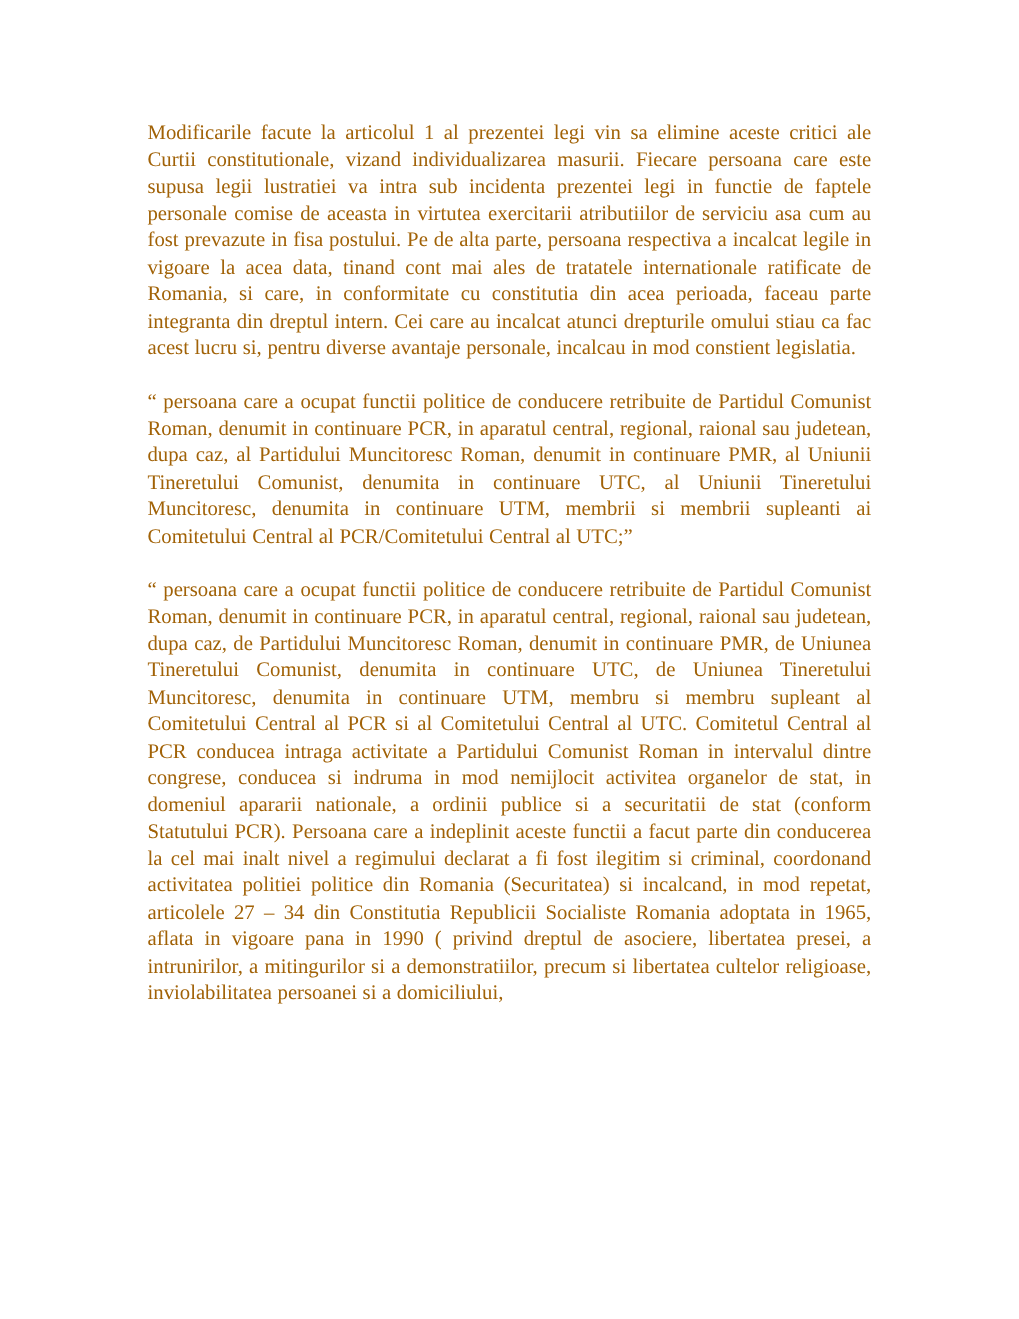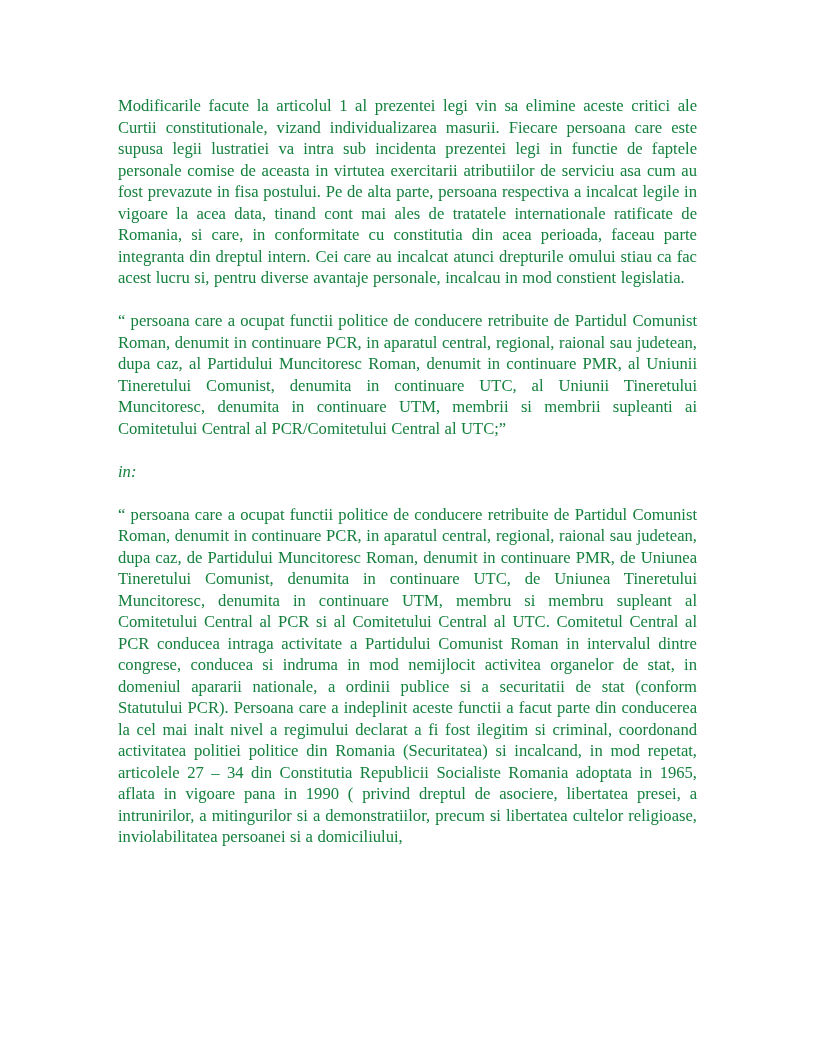--- a/index.html
+++ b/index.html
@@ -13,35 +13,34 @@
     height: 1055px;
     background: #ffffff;
     overflow: hidden;
     box-sizing: border-box;
     padding: 95px 118px 0 118px;
   }
   .doc-text {
     font-family: "Liberation Serif", serif;
     font-size: 16.6px;
     line-height: 21.5px;
-    color: #15803d;
+    color: #a16207;
   }
   .doc-text p {
     margin: 0 0 21.5px 0;
     text-align: justify;
     word-spacing: 0.02em;
   }
   .doc-text p.italic-line {
     font-style: italic;
     text-align: left;
   }
 </style>
 </head>
 <body>
 
 <div class="page">
   <div class="doc-text">
     <p>Modificarile facute la articolul 1 al prezentei legi vin sa elimine aceste critici ale Curtii constitutionale, vizand individualizarea masurii. Fiecare persoana care este supusa legii lustratiei va intra sub incidenta prezentei legi in functie de faptele personale comise de aceasta in virtutea exercitarii atributiilor de serviciu asa cum au fost prevazute in fisa postului. Pe de alta parte, persoana respectiva a incalcat legile in vigoare la acea data, tinand cont mai ales de tratatele internationale ratificate de Romania, si care, in conformitate cu constitutia din acea perioada, faceau parte integranta din dreptul intern. Cei care au incalcat atunci drepturile omului stiau ca fac acest lucru si, pentru diverse avantaje personale, incalcau in mod constient legislatia.</p>
     <p>“ persoana care a ocupat functii politice de conducere retribuite de Partidul Comunist Roman, denumit in continuare PCR, in aparatul central, regional, raional sau judetean, dupa caz, al Partidului Muncitoresc Roman, denumit in continuare PMR, al Uniunii Tineretului Comunist, denumita in continuare UTC, al Uniunii Tineretului Muncitoresc, denumita in continuare UTM, membrii si membrii supleanti ai Comitetului Central al PCR/Comitetului Central al UTC;”</p>
-    <p class="italic-line">in:</p>
     <p>“ persoana care a ocupat functii politice de conducere retribuite de Partidul Comunist Roman, denumit in continuare PCR, in aparatul central, regional, raional sau judetean, dupa caz, de Partidului Muncitoresc Roman, denumit in continuare PMR, de Uniunea Tineretului Comunist, denumita in continuare UTC, de Uniunea Tineretului Muncitoresc, denumita in continuare UTM, membru si membru supleant al Comitetului Central al PCR si al Comitetului Central al UTC. Comitetul Central al PCR conducea intraga activitate a Partidului Comunist Roman in intervalul dintre congrese, conducea si indruma in mod nemijlocit activitea organelor de stat, in domeniul apararii nationale, a ordinii publice si a securitatii de stat (conform Statutului PCR). Persoana care a indeplinit aceste functii a facut parte din conducerea la cel mai inalt nivel a regimului declarat a fi fost ilegitim si criminal, coordonand activitatea politiei politice din Romania (Securitatea) si incalcand, in mod repetat, articolele 27 – 34 din Constitutia Republicii Socialiste Romania adoptata in 1965, aflata in vigoare pana in 1990 ( privind dreptul de asociere, libertatea presei, a intrunirilor, a mitingurilor si a demonstratiilor, precum si libertatea cultelor religioase, inviolabilitatea persoanei si a domiciliului,</p>
   </div>
 </div>
 
 </body></html>

